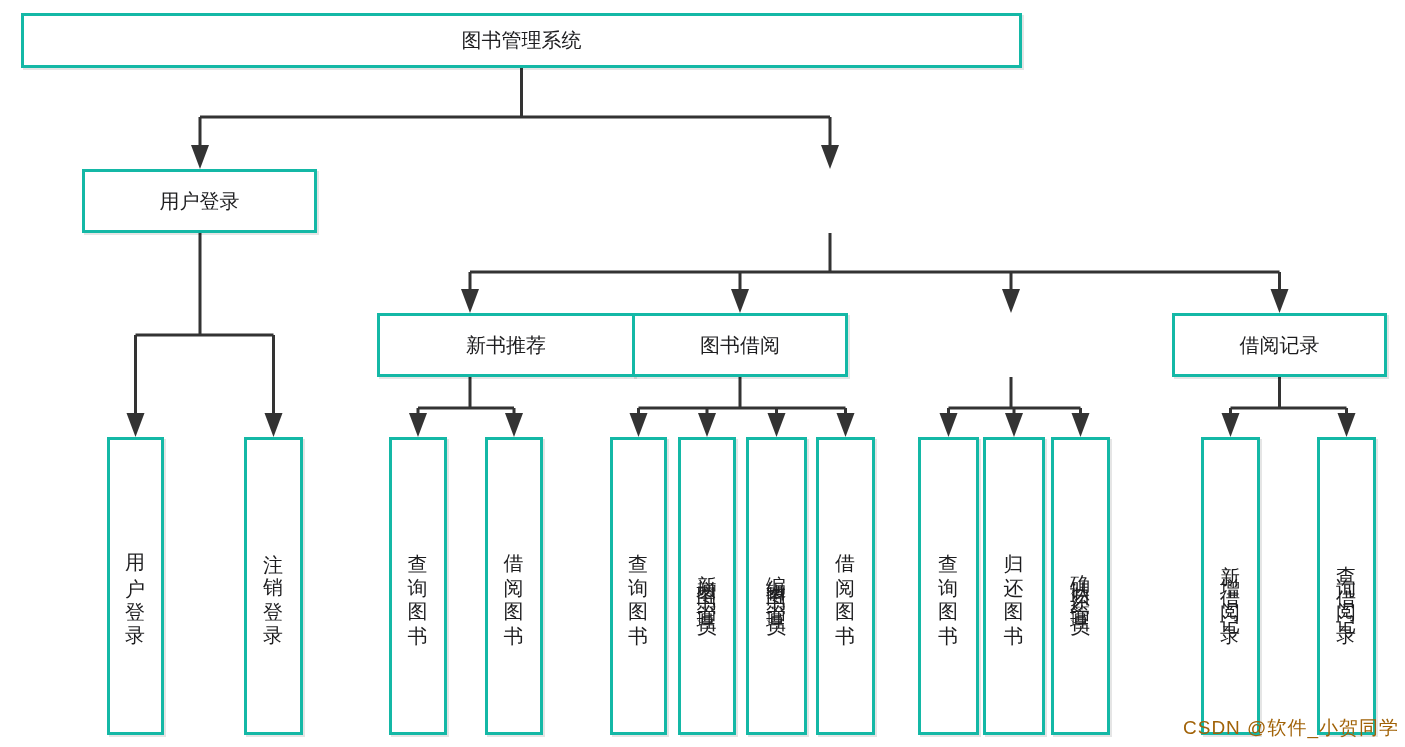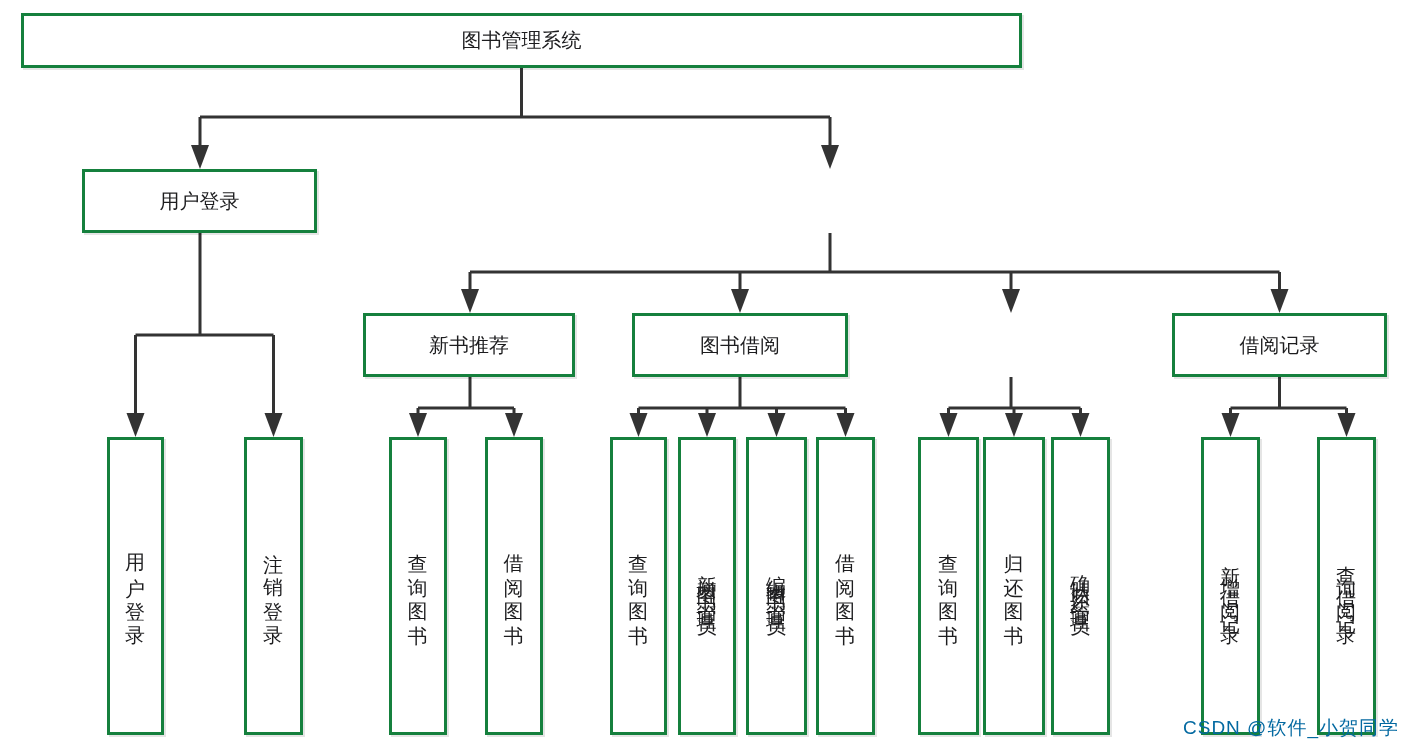--- a/index.html
+++ b/index.html
@@ -10,38 +10,38 @@
     font-family:"Liberation Sans","DejaVu Sans",sans-serif;
     overflow:hidden;
   }
   #connector-layer{position:absolute;left:0;top:0;z-index:1;}
   .edge{fill:none;stroke:#333333;stroke-width:3;}
   .arrow{fill:#333333;stroke:none;}
   .node{
     position:absolute;z-index:2;
     box-sizing:border-box;
     background:#ffffff;
-    border:3px solid #15803d;
+    border:3px solid #14b8a6;
     box-shadow:2px 2px 0 rgba(0,0,0,0.10);
     display:flex;align-items:center;justify-content:center;
     font-size:20px;color:#1d1d1f;
     text-align:center;
   }
   .vnode{
     writing-mode:vertical-rl;
     text-orientation:mixed;
     line-height:1;
   }
   .sp4{letter-spacing:24px;}
   .sp6{letter-spacing:12px;}
   .sp9{letter-spacing:6px;}
   #watermark{
     position:absolute;z-index:3;
     left:1183px;top:715px;
-    font-size:19px;color:#0369a1;
+    font-size:19px;color:#a16207;
     letter-spacing:1px;
     white-space:nowrap;
   }
 </style>
 </head>
 <body>
 
 <div id="stage">
 
   <svg id="connector-layer" width="1405" height="747" viewBox="0 0 1405 747">
@@ -76,21 +76,21 @@
   </svg>
 
   <div class="node" style="left:21px;top:13px;width:1001px;height:55px">
     <span>图书管理系统</span>
   </div>
 
   <div class="node" style="left:82px;top:169px;width:235px;height:64px">
     <span>用户登录</span>
   </div>
 
-  <div class="node" style="left:363px;top:313px;width:212px;height:64px">
+  <div class="node" style="left:377px;top:313px;width:258px;height:64px">
     <span>新书推荐</span>
   </div>
   <div class="node" style="left:632px;top:313px;width:216px;height:64px">
     <span>图书借阅</span>
   </div>
   <div class="node" style="left:1172px;top:313px;width:215px;height:64px">
     <span>借阅记录</span>
   </div>
 
   <div class="node vnode sp4" style="left:107px;top:437px;width:57px;height:298px">

